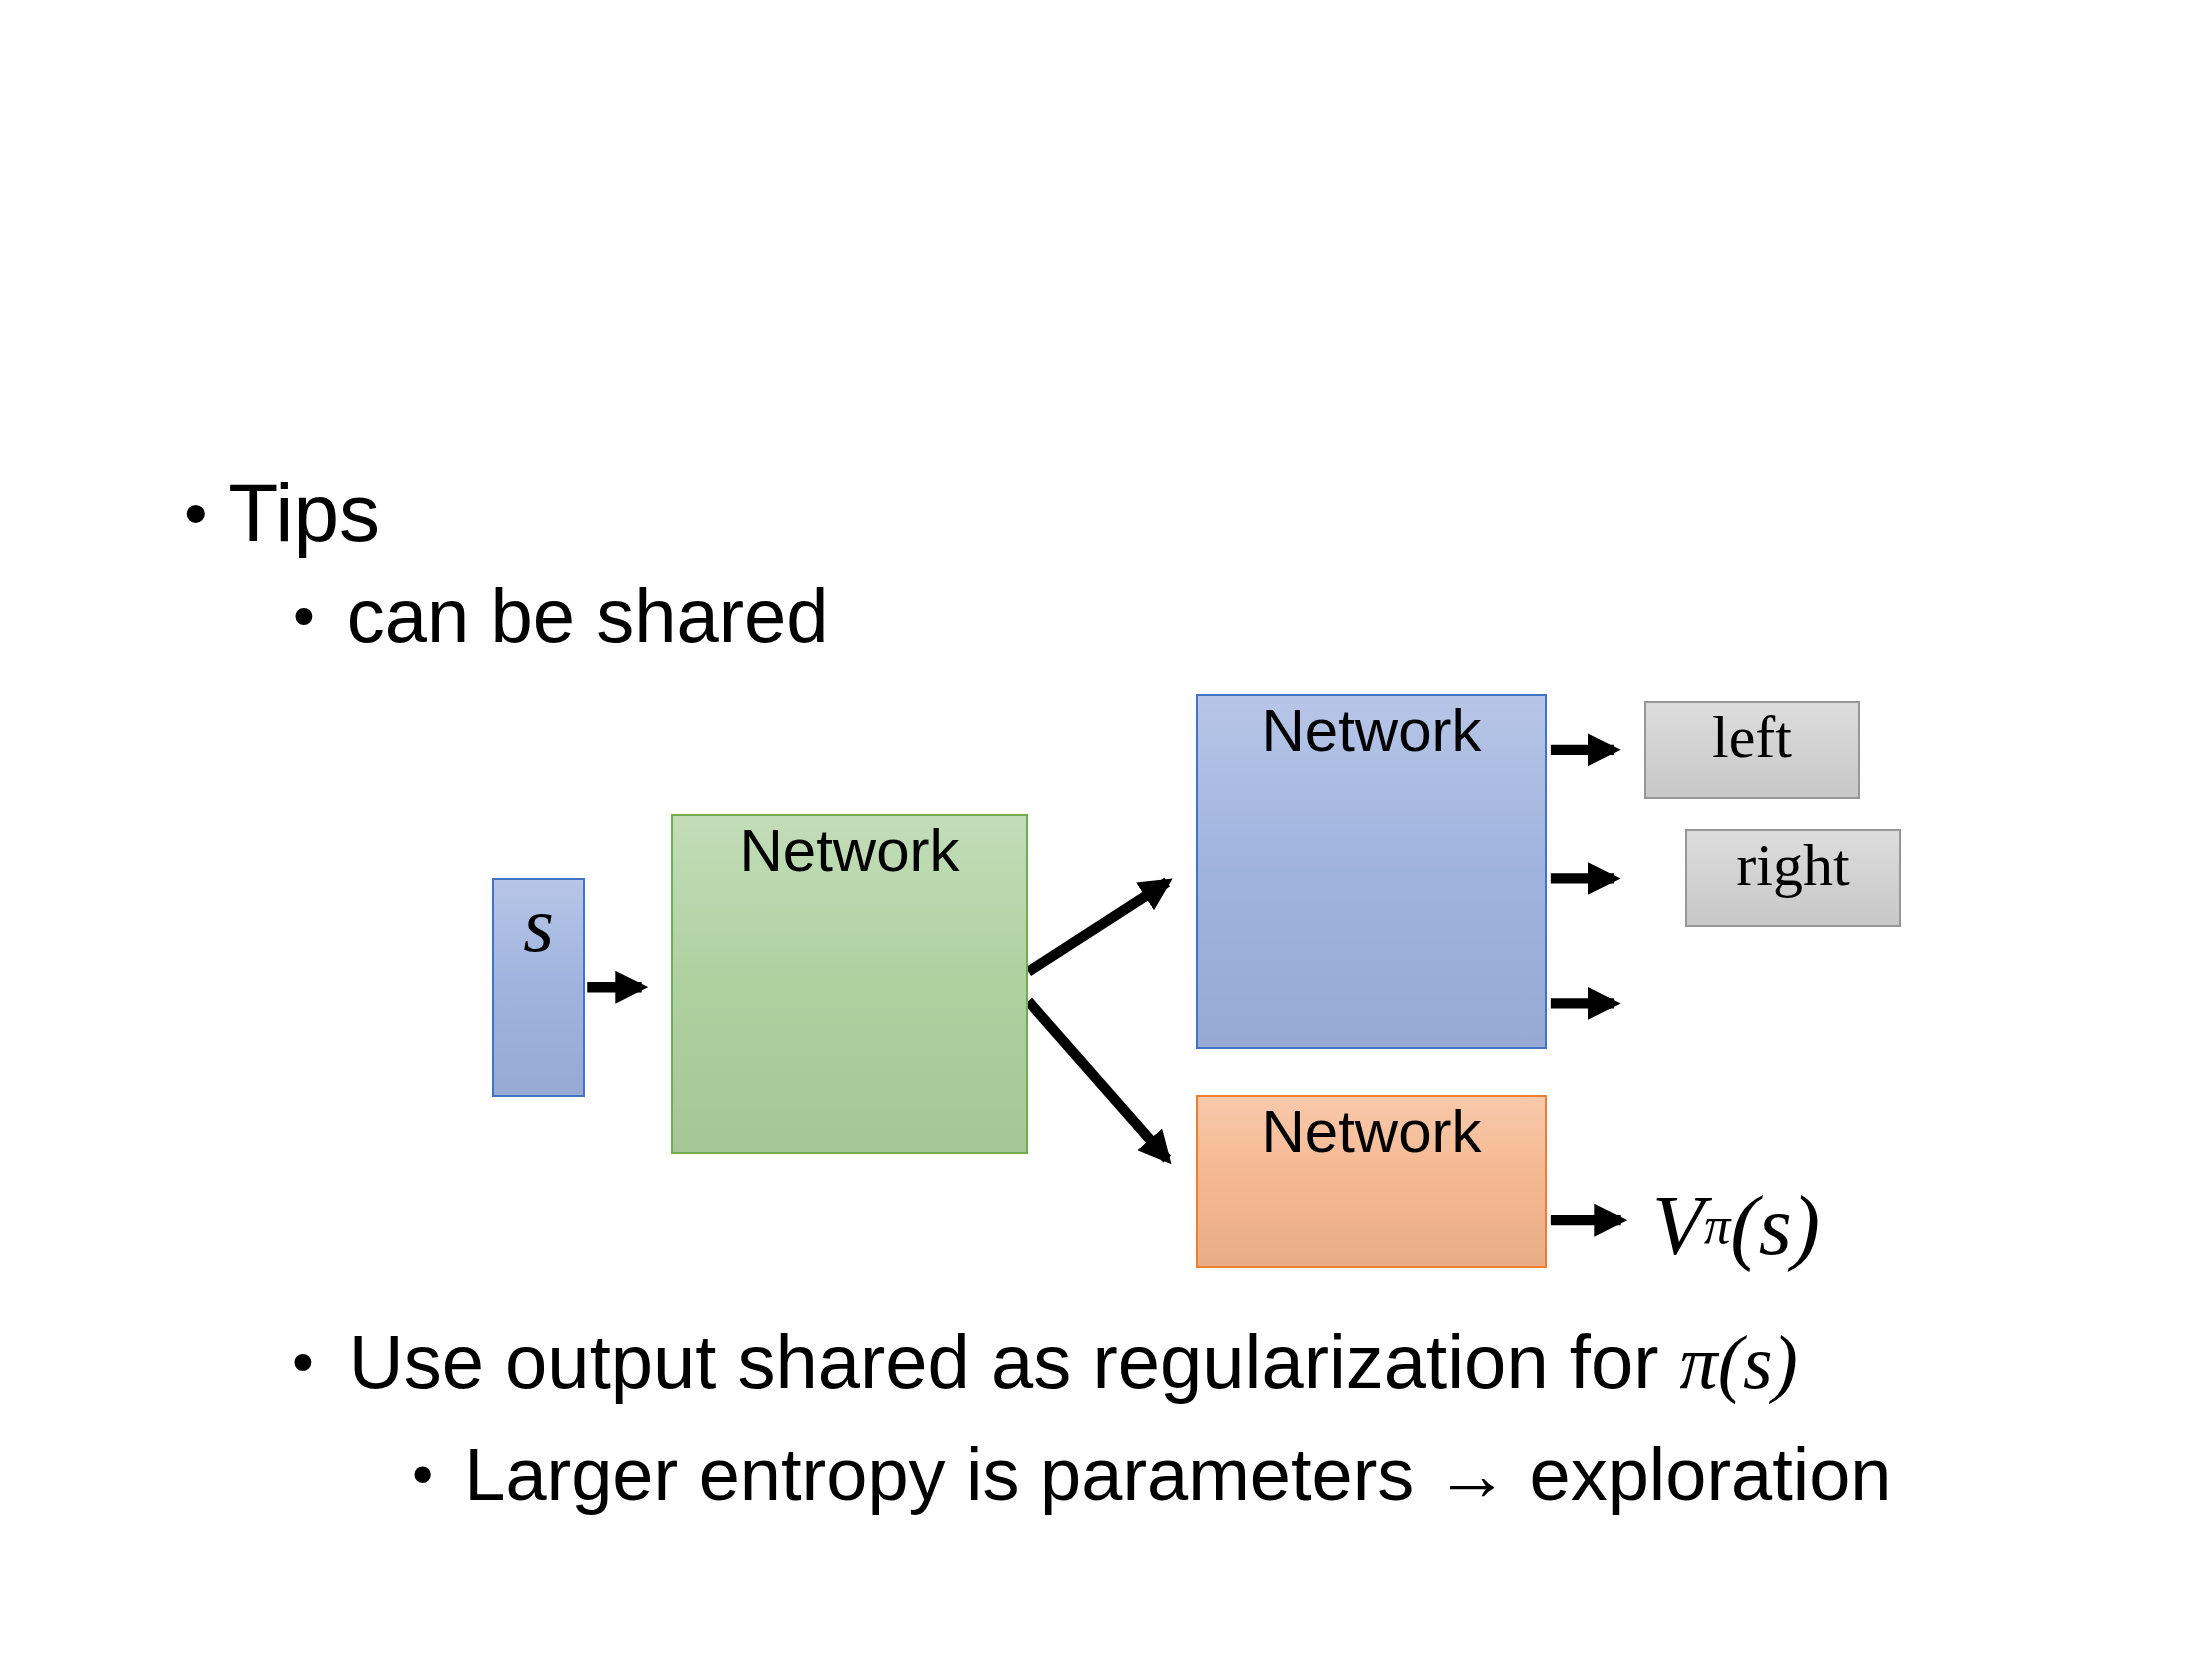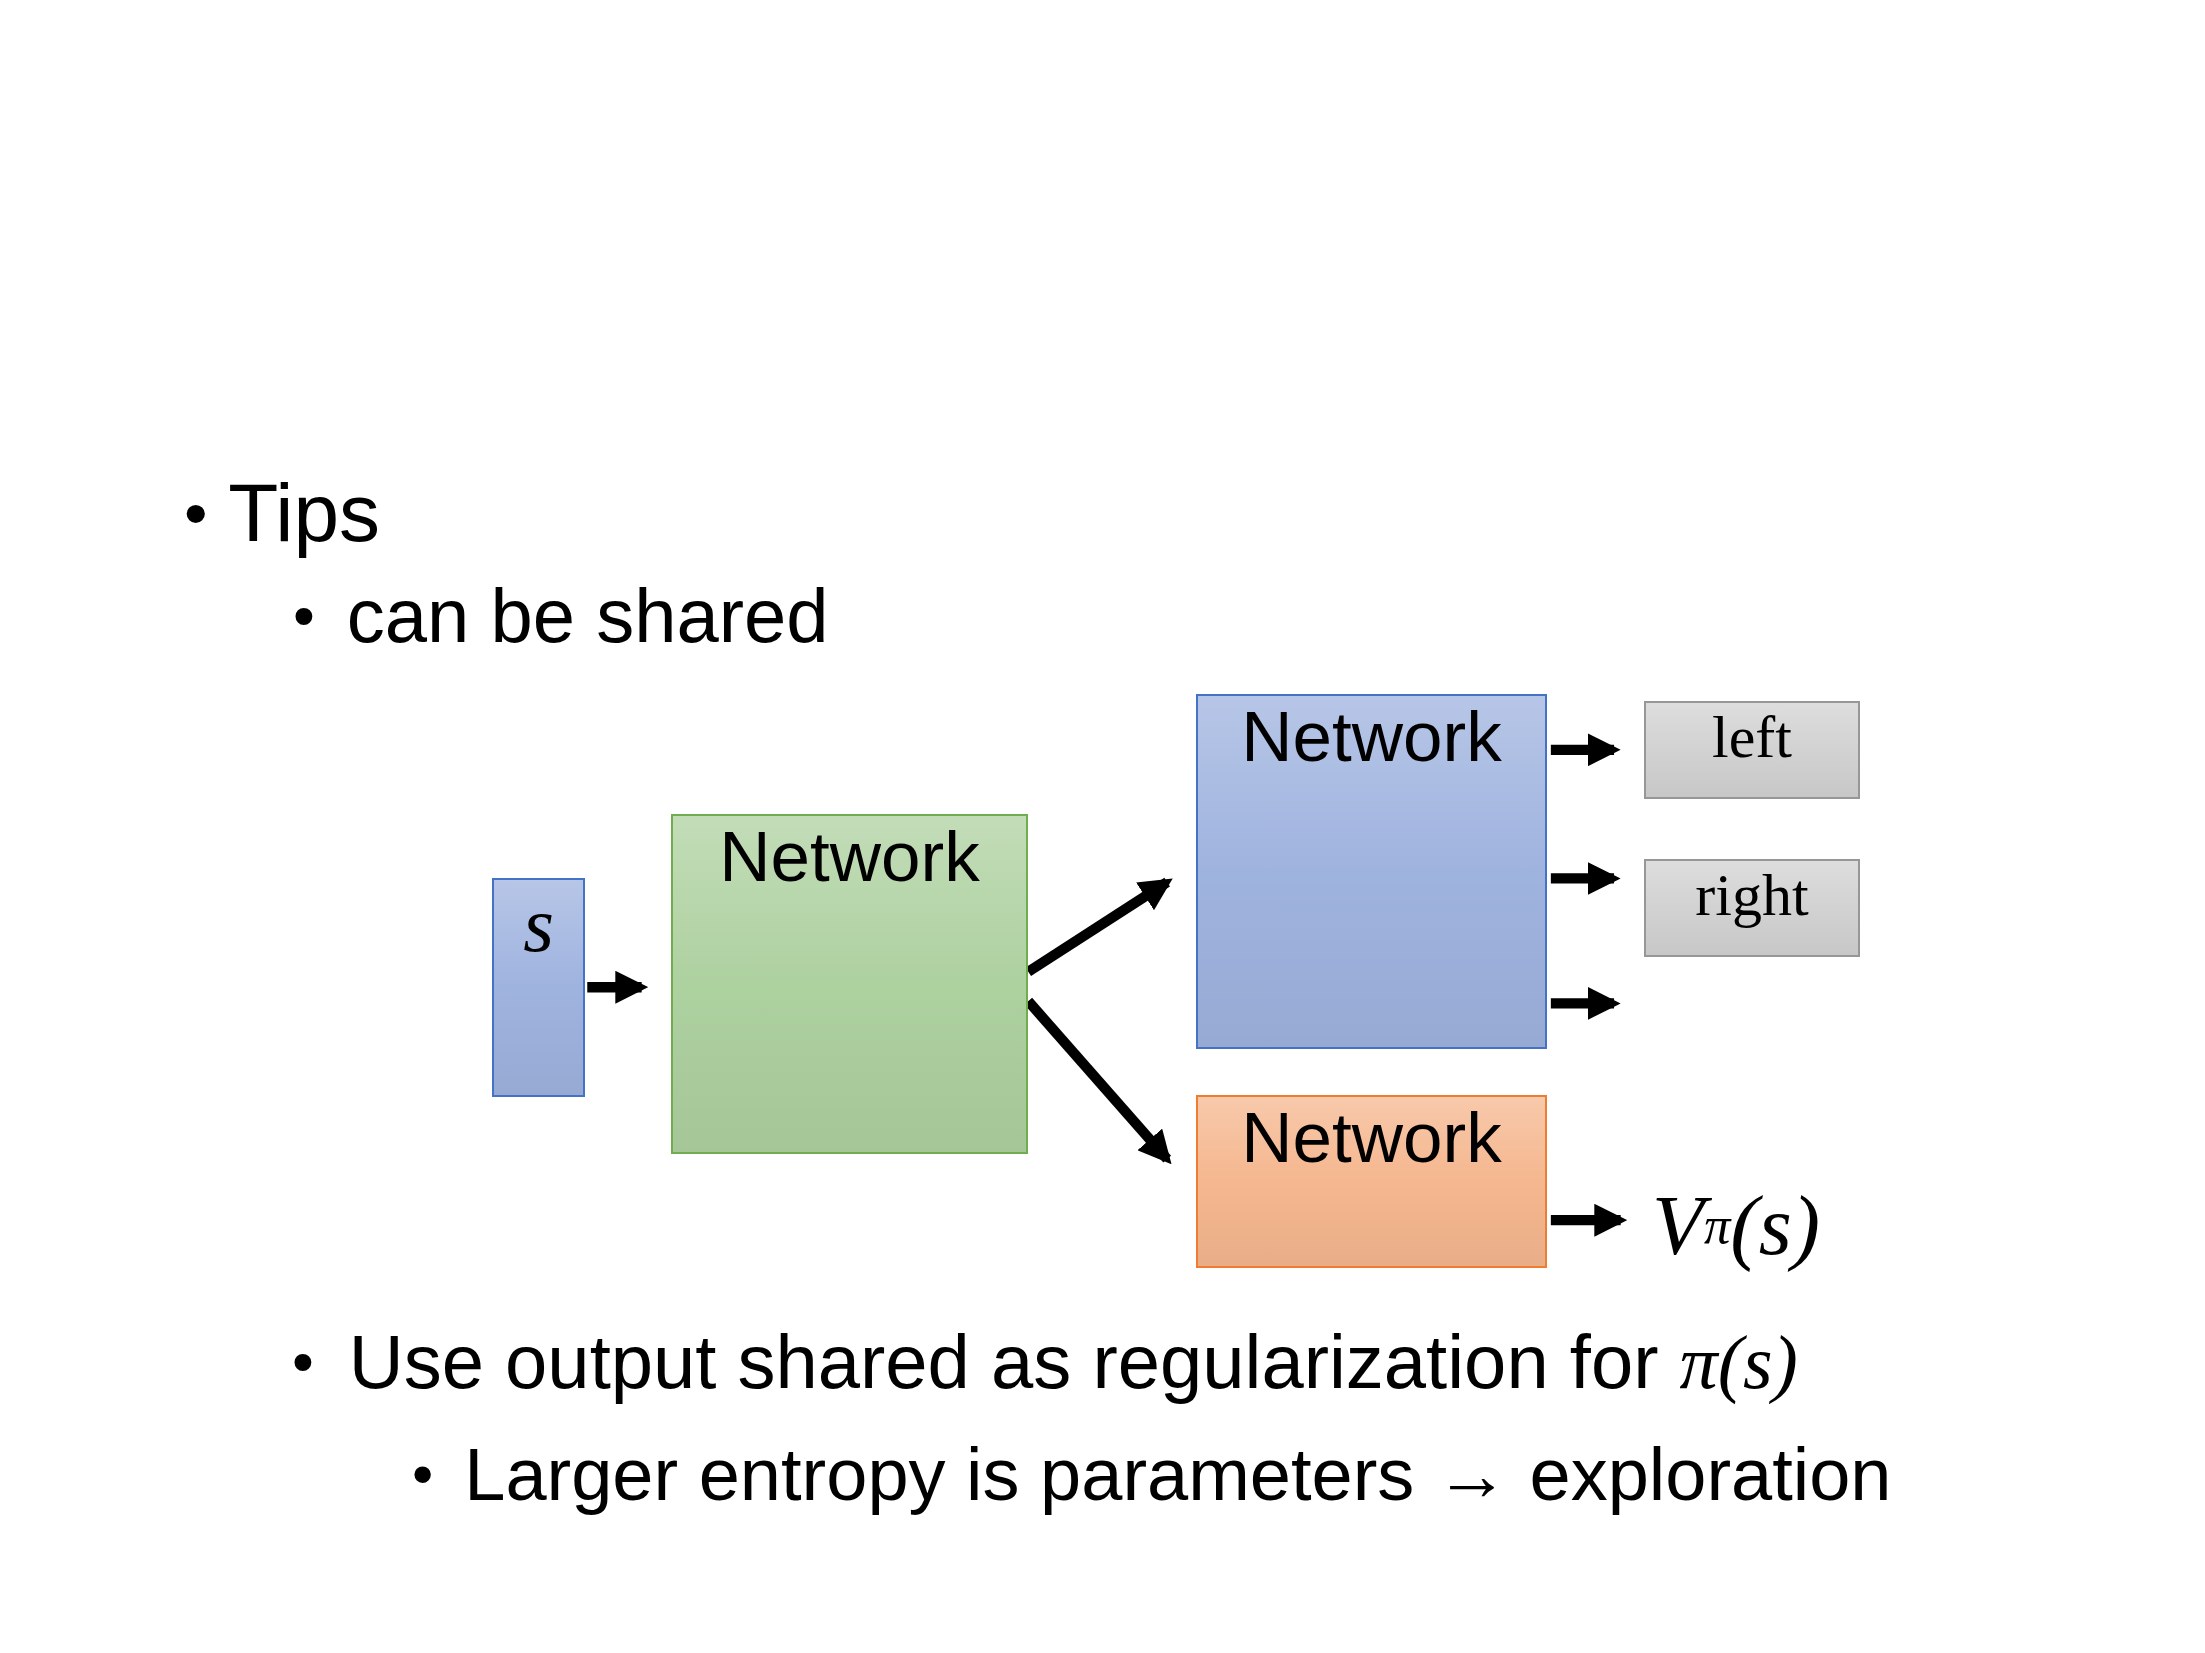--- a/index.html
+++ b/index.html
@@ -46,28 +46,28 @@
     background-color:var(--green_fill);border:2.9px solid var(--green_border);
   }
   .actor-box{
     left:1196px;top:694px;width:351px;height:355px;
     background-color:var(--blue_fill);border:2.9px solid var(--blue_border);
   }
   .critic-box{
     left:1196px;top:1095px;width:351px;height:173px;
     background-color:var(--orange_fill);border:2.9px solid var(--orange_border);
   }
-  .network-label{font-size:71px;}
+  .network-label{font-size:60px;}
   .action-box{
     left:1644px;width:216px;height:98px;
     background-color:var(--gray_fill);border:2.2px solid var(--gray_border);
     font-family:"Liberation Serif","DejaVu Serif",serif;font-size:60px;
   }
   .action-left{top:701px;}
-  .action-right{top:859px;}
+  .action-right{top:829px;margin-left:41px;}
   .action-fire{top:954px;}
   .v-output{
     position:absolute;left:1652px;top:1166px;height:118px;
     display:flex;align-items:center;
     font-family:"Liberation Serif","DejaVu Serif",serif;font-style:italic;font-size:85px;
   }
   .arrows{position:absolute;left:0;top:0;pointer-events:none;}
   .arrows line{stroke:var(--arrow_color,#000);stroke-width:14;}
   .arrows .head{fill:var(--arrow_color,#000);}
 </style>

